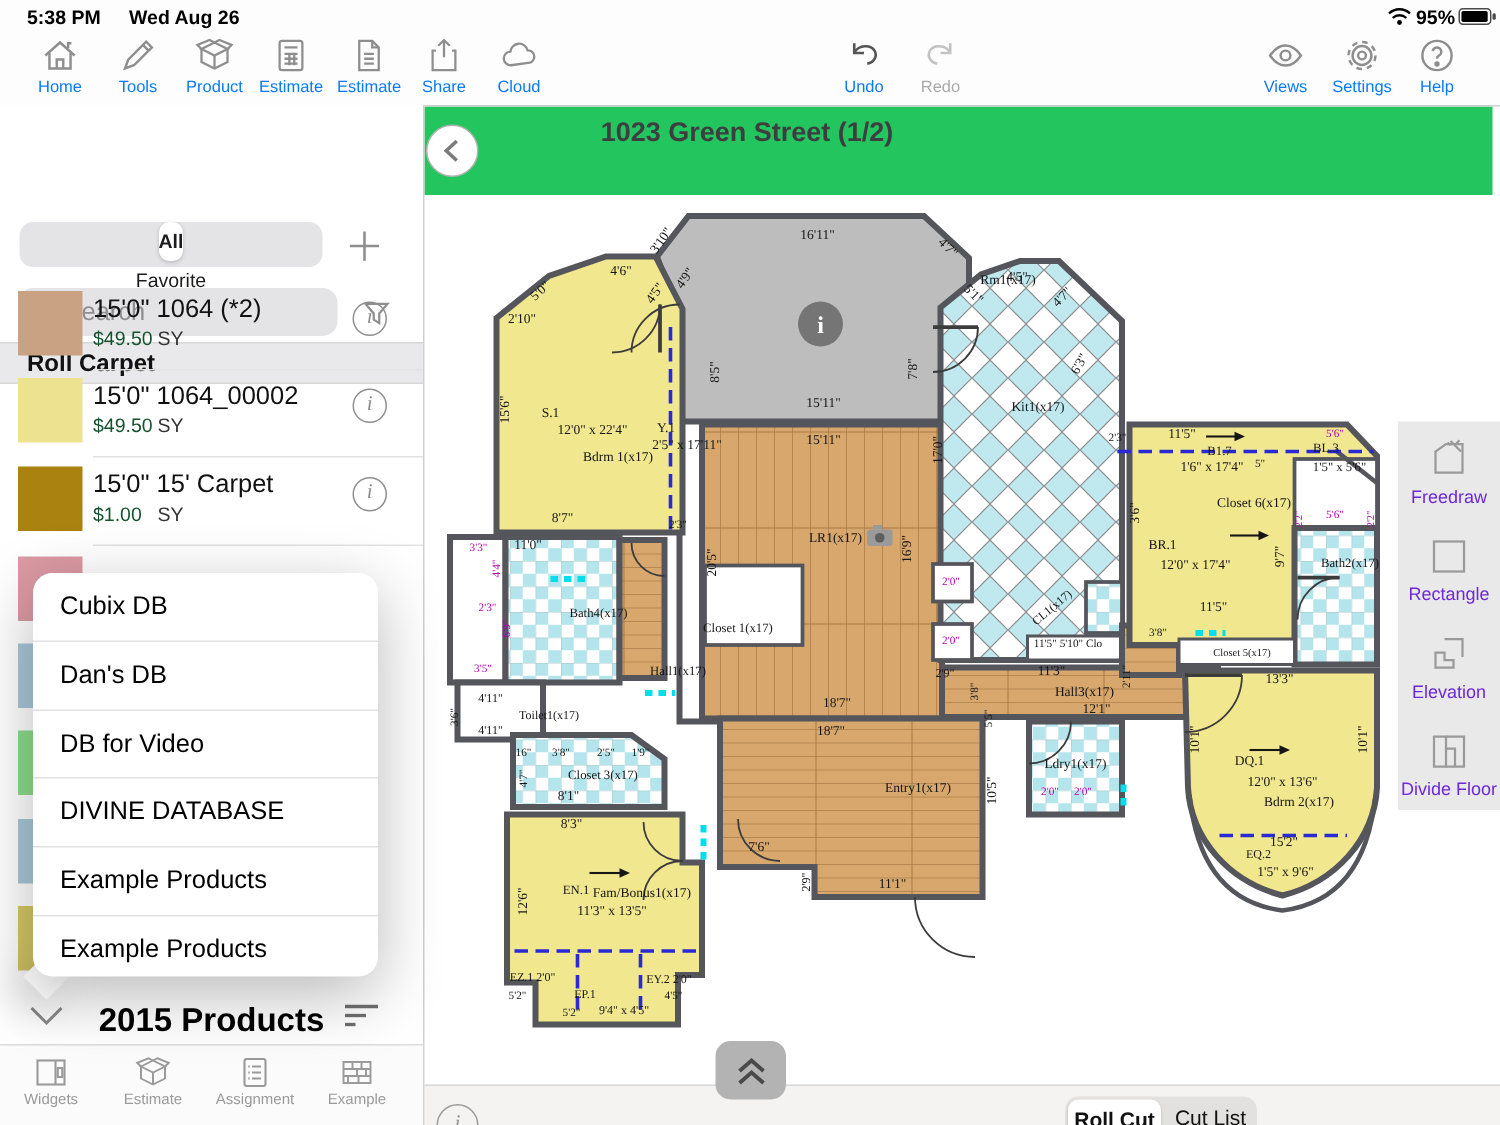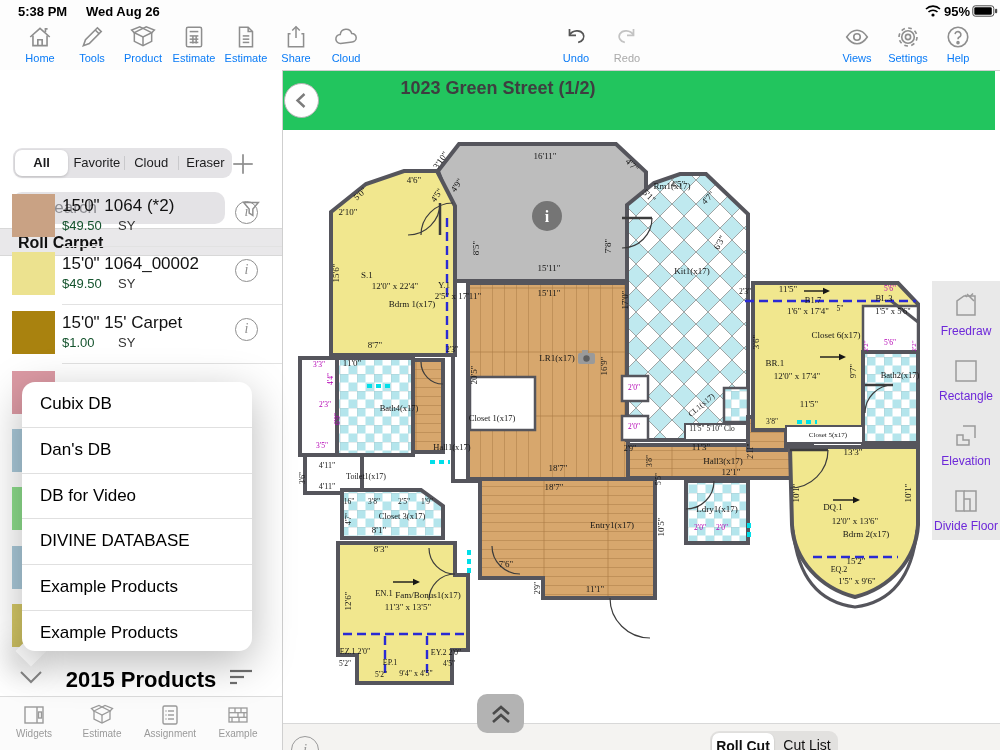--- a/index.html
+++ b/index.html
@@ -2,32 +2,32 @@
 <html><head>
 <meta charset="utf-8">
 <style>
   html,body{margin:0;padding:0;width:1000px;height:750px;overflow:hidden;background:#fff;
     font-family:"Liberation Sans",sans-serif;-webkit-font-smoothing:antialiased;}
   .abs{position:absolute;}
   .icn{display:block;margin:0 auto;}
   .tb-item{position:absolute;top:24px;width:60px;text-align:center;cursor:pointer;}
   .tb-label{font-size:11px;color:#0a7bf6;margin-top:2px;}
   .tb-label.dis{color:#a9a9a9;}
-  .seg-wrap{position:absolute;left:13px;top:78px;width:219px;height:30px;background:#e4e3e6;border-radius:9px;display:flex;align-items:center;}
+  .seg-wrap{position:absolute;left:13px;top:78px;width:202px;height:30px;background:#e4e3e6;border-radius:9px;display:flex;align-items:center;flex-direction:column;}
   .seg{flex:1;text-align:center;font-size:13px;color:#1c1c1e;height:26px;line-height:26px;position:relative;}
   .seg.sel{background:#fff;border-radius:7px;margin:0 2px;box-shadow:0 1px 3px rgba(0,0,0,.18);font-weight:600;}
   .seg-div{width:1px;height:14px;background:#c9c9cc;}
   .searchbar{position:absolute;left:12px;top:122px;width:213px;height:32px;background:#e4e3e6;border-radius:10px;display:flex;align-items:center;padding-left:8px;box-sizing:border-box;}
   .searchbar span.ph{color:#8e8e93;font-size:17px;margin-left:6px;}
   .sec-head{position:absolute;left:0;top:158px;width:282px;height:28px;background:#e9e8ea;border-bottom:1px solid #d8d8d8;border-top:1px solid #d8d8d8;line-height:27px;font-size:16px;font-weight:700;color:#111;padding-left:18px;box-sizing:border-box;}
   .prod-row{position:absolute;left:0;width:282px;height:58px;}
   .swatch{position:absolute;left:12px;top:5px;width:43px;height:43px;}
   .p-name{position:absolute;left:62px;top:7px;font-size:17px;color:#111;}
   .p-price{position:absolute;left:62px;top:29px;font-size:13px;color:#14532d;}
-  .p-unit{position:absolute;left:118px;top:29px;font-size:13px;color:#333;}
+  .p-unit{position:absolute;left:105px;top:29px;font-size:13px;color:#333;}
   .info-i{position:absolute;right:24px;top:12px;width:21px;height:21px;border:1.5px solid #8f8f8f;border-radius:50%;
     color:#8f8f8f;font-family:"Liberation Serif",serif;font-style:italic;font-size:14px;text-align:center;line-height:20px;}
   .row-div{position:absolute;left:62px;width:220px;height:1px;background:#e2e2e2;}
   .popover{position:absolute;left:22px;top:382px;width:230px;height:269px;background:#fff;border-radius:13px;
     box-shadow:0 12px 44px rgba(0,0,0,.28);z-index:40;}
   .pop-item{height:44.8px;line-height:44.8px;padding-left:18px;font-size:17px;color:#000;border-bottom:1px solid #e0e0e0;}
   .pop-item:last-child{border-bottom:none;}
   .pop-tail{position:absolute;left:20px;top:640px;width:22px;height:22px;background:#fff;transform:rotate(45deg);z-index:39;
     box-shadow:0 10px 30px rgba(0,0,0,.25);}
   .side-footer{position:absolute;left:0;top:658px;width:282px;height:38px;background:#fff;z-index:20;}

